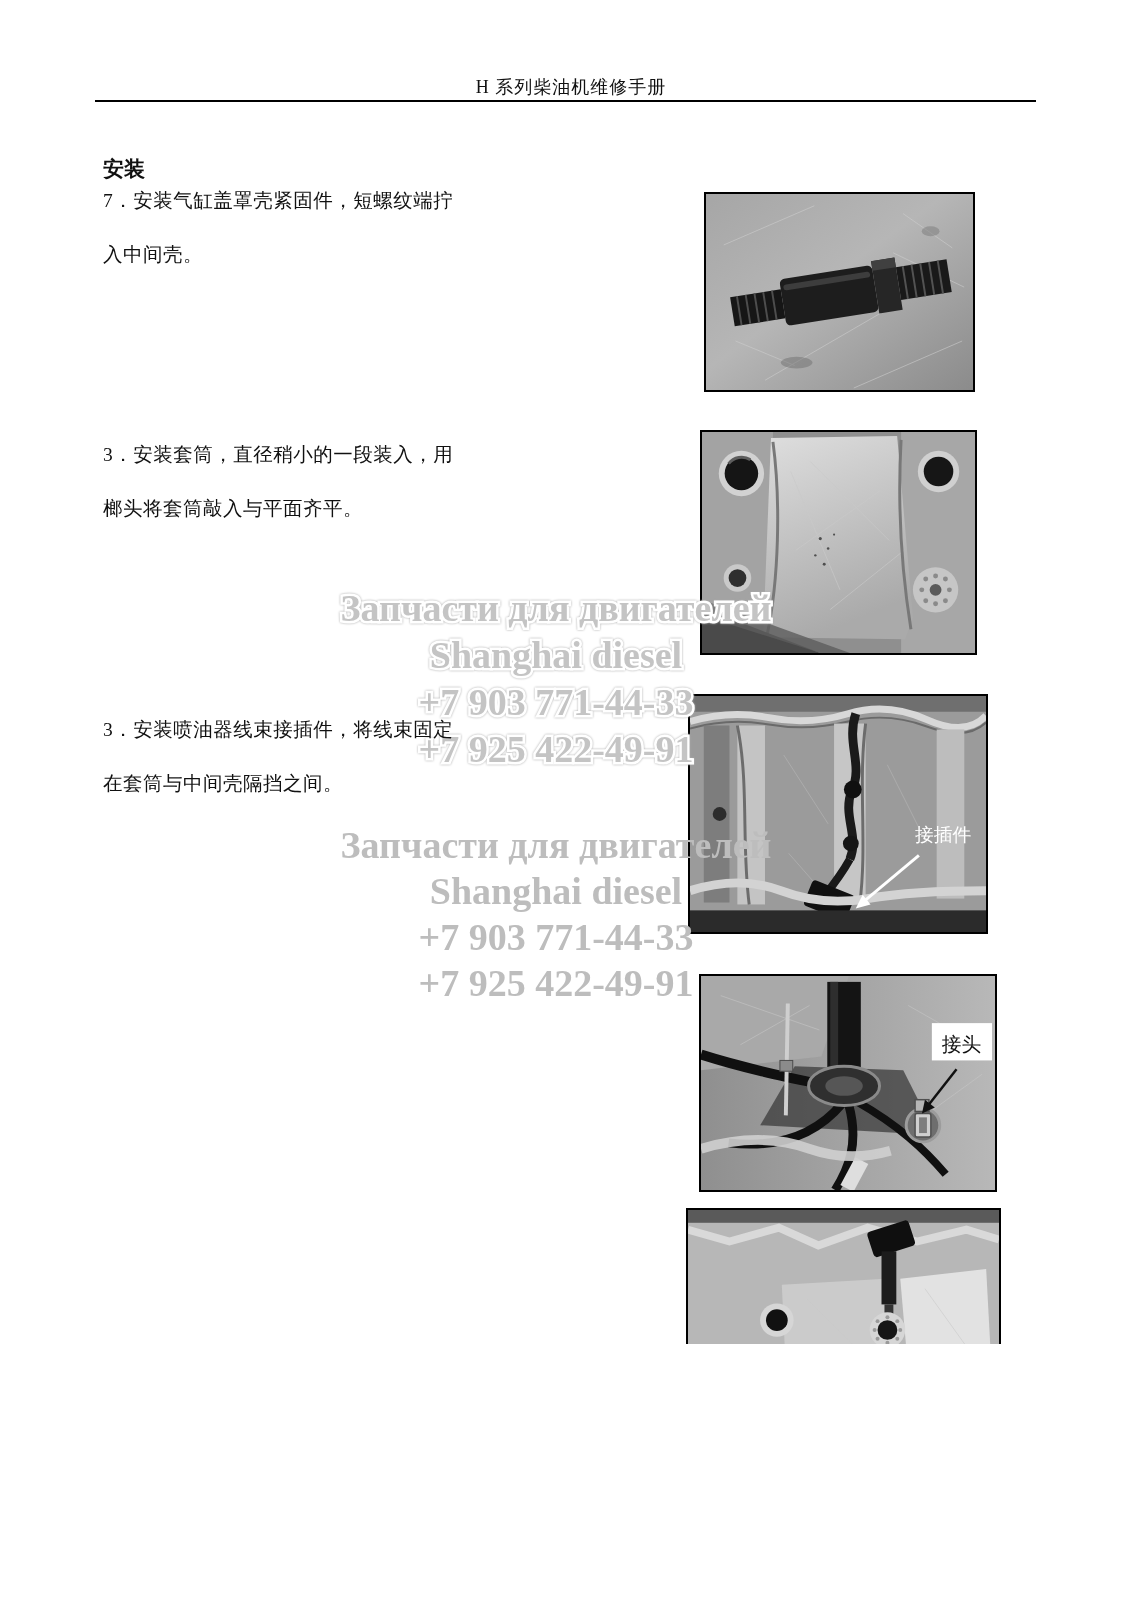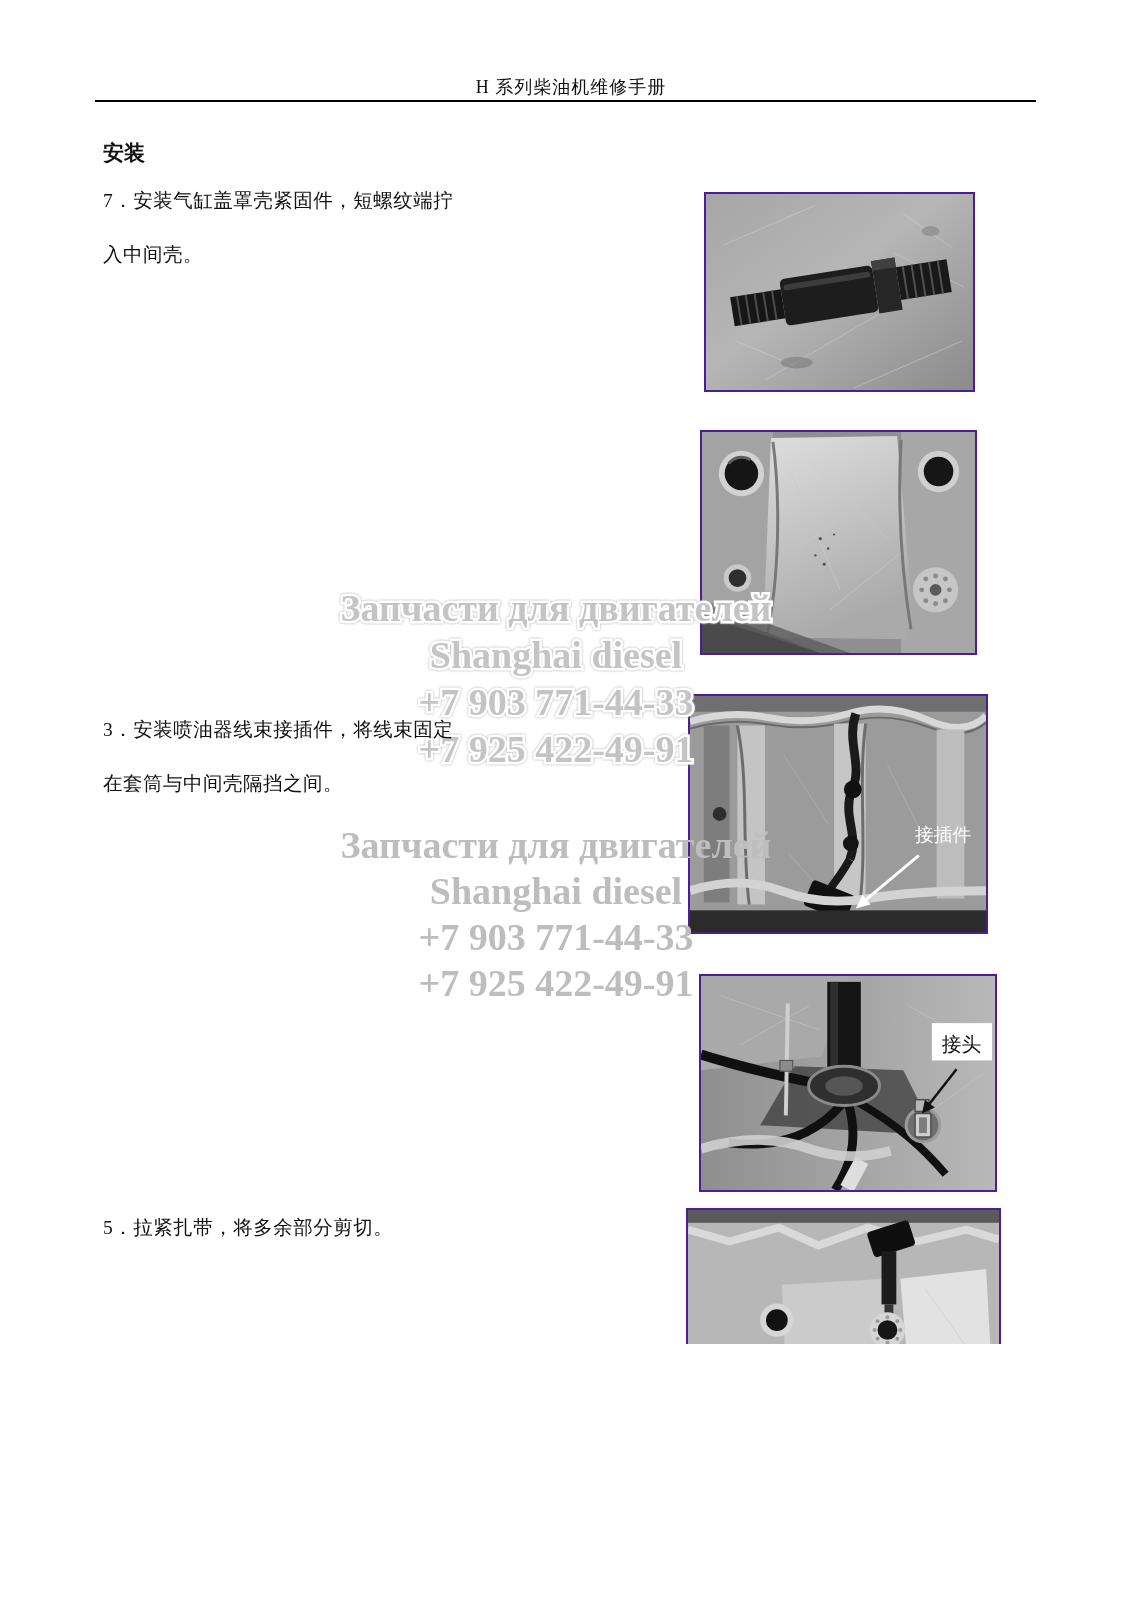--- a/index.html
+++ b/index.html
@@ -5,32 +5,32 @@
   html,body{margin:0;padding:0;background:#ffffff;}
   .page{
     position:relative;width:1131px;height:1344px;background:#ffffff;overflow:hidden;
     font-family:"Liberation Serif","DejaVu Serif",serif;color:#111;padding-left:11px;
   }
   .header-title{
     position:absolute;top:76px;left:0;width:100%;text-align:center;
     font-size:18px;line-height:22px;letter-spacing:1px;z-index:3;
   }
   .header-rule{position:absolute;top:100px;left:95px;width:941px;height:2px;background:#000;z-index:3;}
-  .section-title{position:absolute;top:140px;left:103px;font-size:21px;line-height:26px;font-weight:bold;z-index:6;}
+  .section-title{position:absolute;top:156px;left:103px;font-size:21px;line-height:26px;font-weight:bold;z-index:6;}
   .step{
     position:absolute;left:103px;width:495px;font-size:19.5px;line-height:54px;
     white-space:pre-line;letter-spacing:0.5px;z-index:6;
   }
   #step-1{top:174px}
   #step-3a{top:428px}
   #step-3b{top:703px}
   #step-4{top:965px}
   #step-5{top:1201px}
   .photo{
-    position:absolute;border:2px solid #4c1d95;background:#f0abfc;box-sizing:border-box;z-index:1;
+    position:absolute;border:2px solid #000000;background:#f0abfc;box-sizing:border-box;z-index:1;
   }
   .photo svg{display:block;width:100%;height:100%;}
   #photo-1{left:704px;top:192px;width:271px;height:200px;}
   #photo-2{left:700px;top:430px;width:277px;height:225px;}
   #photo-3{left:688px;top:694px;width:300px;height:240px;}
   #photo-4{left:687px;top:962px;width:298px;height:218px;}
   #photo-5{left:686px;top:1208px;width:315px;height:242px;}
   .watermark{
     position:absolute;left:246px;width:620px;text-align:center;z-index:5;pointer-events:none;
     font-family:Liberation Serif, serif;font-weight:bold;
@@ -52,23 +52,24 @@
 <body>
 
 <div class="page">
 
   <div class="header-title">H 系列柴油机维修手册</div>
   <div class="header-rule"></div>
   <div class="section-title">安装</div>
 
   <div class="step" id="step-1">7．安装气缸盖罩壳紧固件，短螺纹端拧
 入中间壳。</div>
+  <div class="step" id="step-3a">3．安装套筒，直径稍小的一段装入，用
+榔头将套筒敲入与平面齐平。</div>
   <div class="step" id="step-3b">3．安装喷油器线束接插件，将线束固定
 在套筒与中间壳隔挡之间。</div>
-  <div class="step" id="step-5">5．拉紧扎带，将多余部分剪切。</div>
 
   <figure class="photo" id="photo-1" style="margin:0">
     <svg viewBox="0 0 271 200" preserveAspectRatio="none">
       <defs>
         <linearGradient id="p1bg" x1="0" y1="0" x2="1" y2="1">
           <stop offset="0" stop-color="#a6a6a6"></stop>
             <stop offset="0.45" stop-color="#b6b6b6"></stop>
             <stop offset="1" stop-color="#8b8b8b"></stop>
         </linearGradient>
       </defs>

